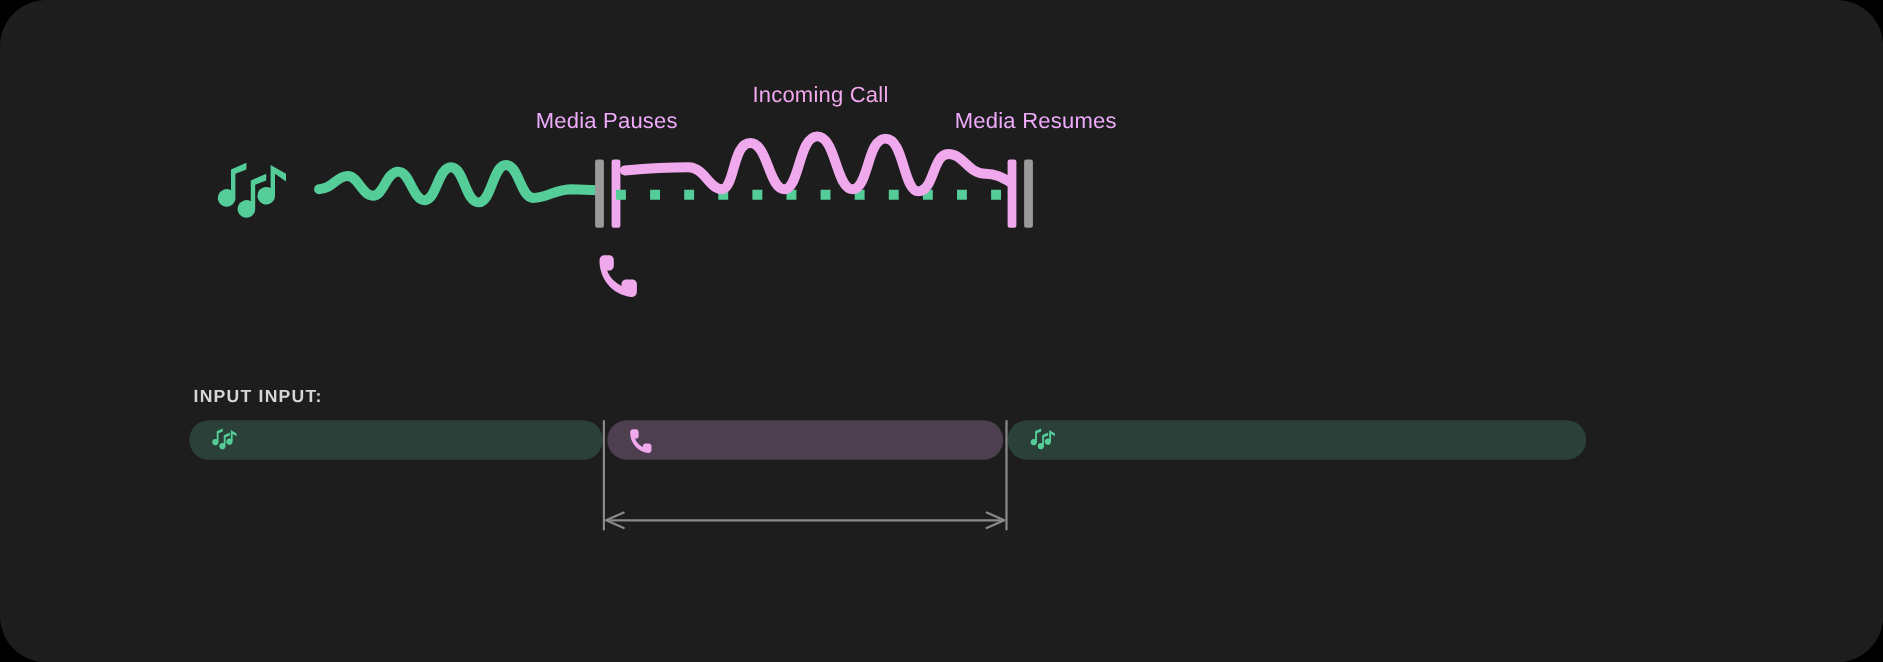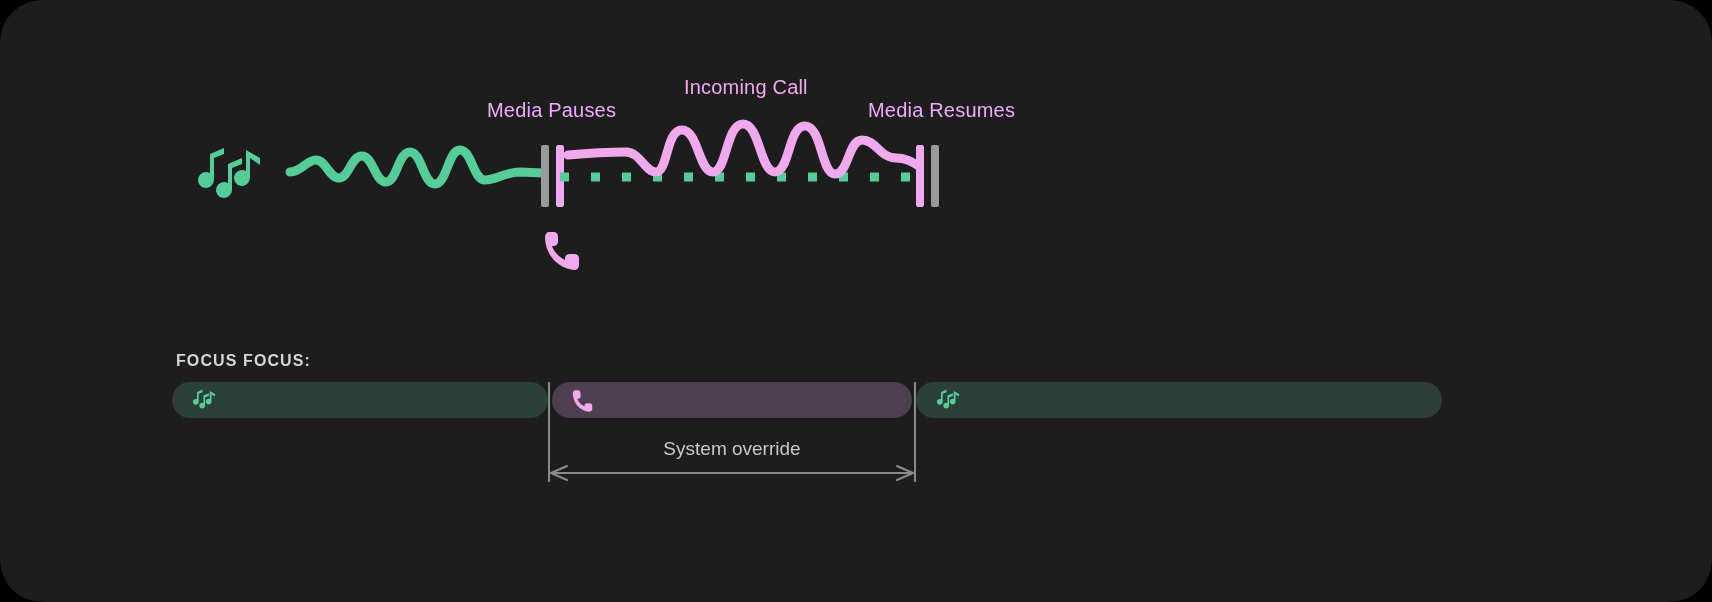--- a/index.html
+++ b/index.html
@@ -195,21 +195,21 @@
                C790,172 788,126 805,126
                C822,126 821,174 835,174
                C849,174 848,140 862,140
                C876,140 880,158 896,158
                C906,158 912,162 919,166"></path>
     </svg>
   </div>
 
   <div id="focus">
 
-    <div id="focus-label">FOCUS FOCUS:</div>
+    <div id="focus-label">INPUT INPUT:</div>
 
     <div class="focus-bar" id="bar-media-1">
       <svg class="bar-icon" viewBox="0 0 26 24">
         <g fill="#54cd99">
           <path d="M7 4 L12.5 1.6 L12.5 4.2 L8.7 5.8 L8.7 13.8 A2.9 2.9 0 1 1 7 11.3 Z"></path>
           <path d="M13.4 7.6 L18.9 5.2 L18.9 7.8 L15.1 9.4 L15.1 17.4 A2.9 2.9 0 1 1 13.4 14.9 Z"></path>
           <path d="M19.8 3 L25 6 L25 8.6 L21.5 6.6 L21.5 13.4 A2.9 2.9 0 1 1 19.8 10.9 Z"></path>
         </g>
       </svg>
     </div>
@@ -231,15 +231,14 @@
     </div>
 
     <svg id="override-svg" width="1712" height="272" viewBox="0 0 1712 272">
       <line x1="549" y1="52" x2="549" y2="152" stroke="#8a8a8a" stroke-width="2"></line>
       <line x1="915" y1="52" x2="915" y2="152" stroke="#8a8a8a" stroke-width="2"></line>
       <line x1="553" y1="143" x2="911" y2="143" stroke="#8a8a8a" stroke-width="2"></line>
       <polyline points="567,136 551,143 567,150" fill="none" stroke="#8a8a8a" stroke-width="2" stroke-linecap="round" stroke-linejoin="round"></polyline>
       <polyline points="897,136 913,143 897,150" fill="none" stroke="#8a8a8a" stroke-width="2" stroke-linecap="round" stroke-linejoin="round"></polyline>
     </svg>
 
-    <div id="override-text">System override</div>
   </div>
 </div>
 
 </body></html>

